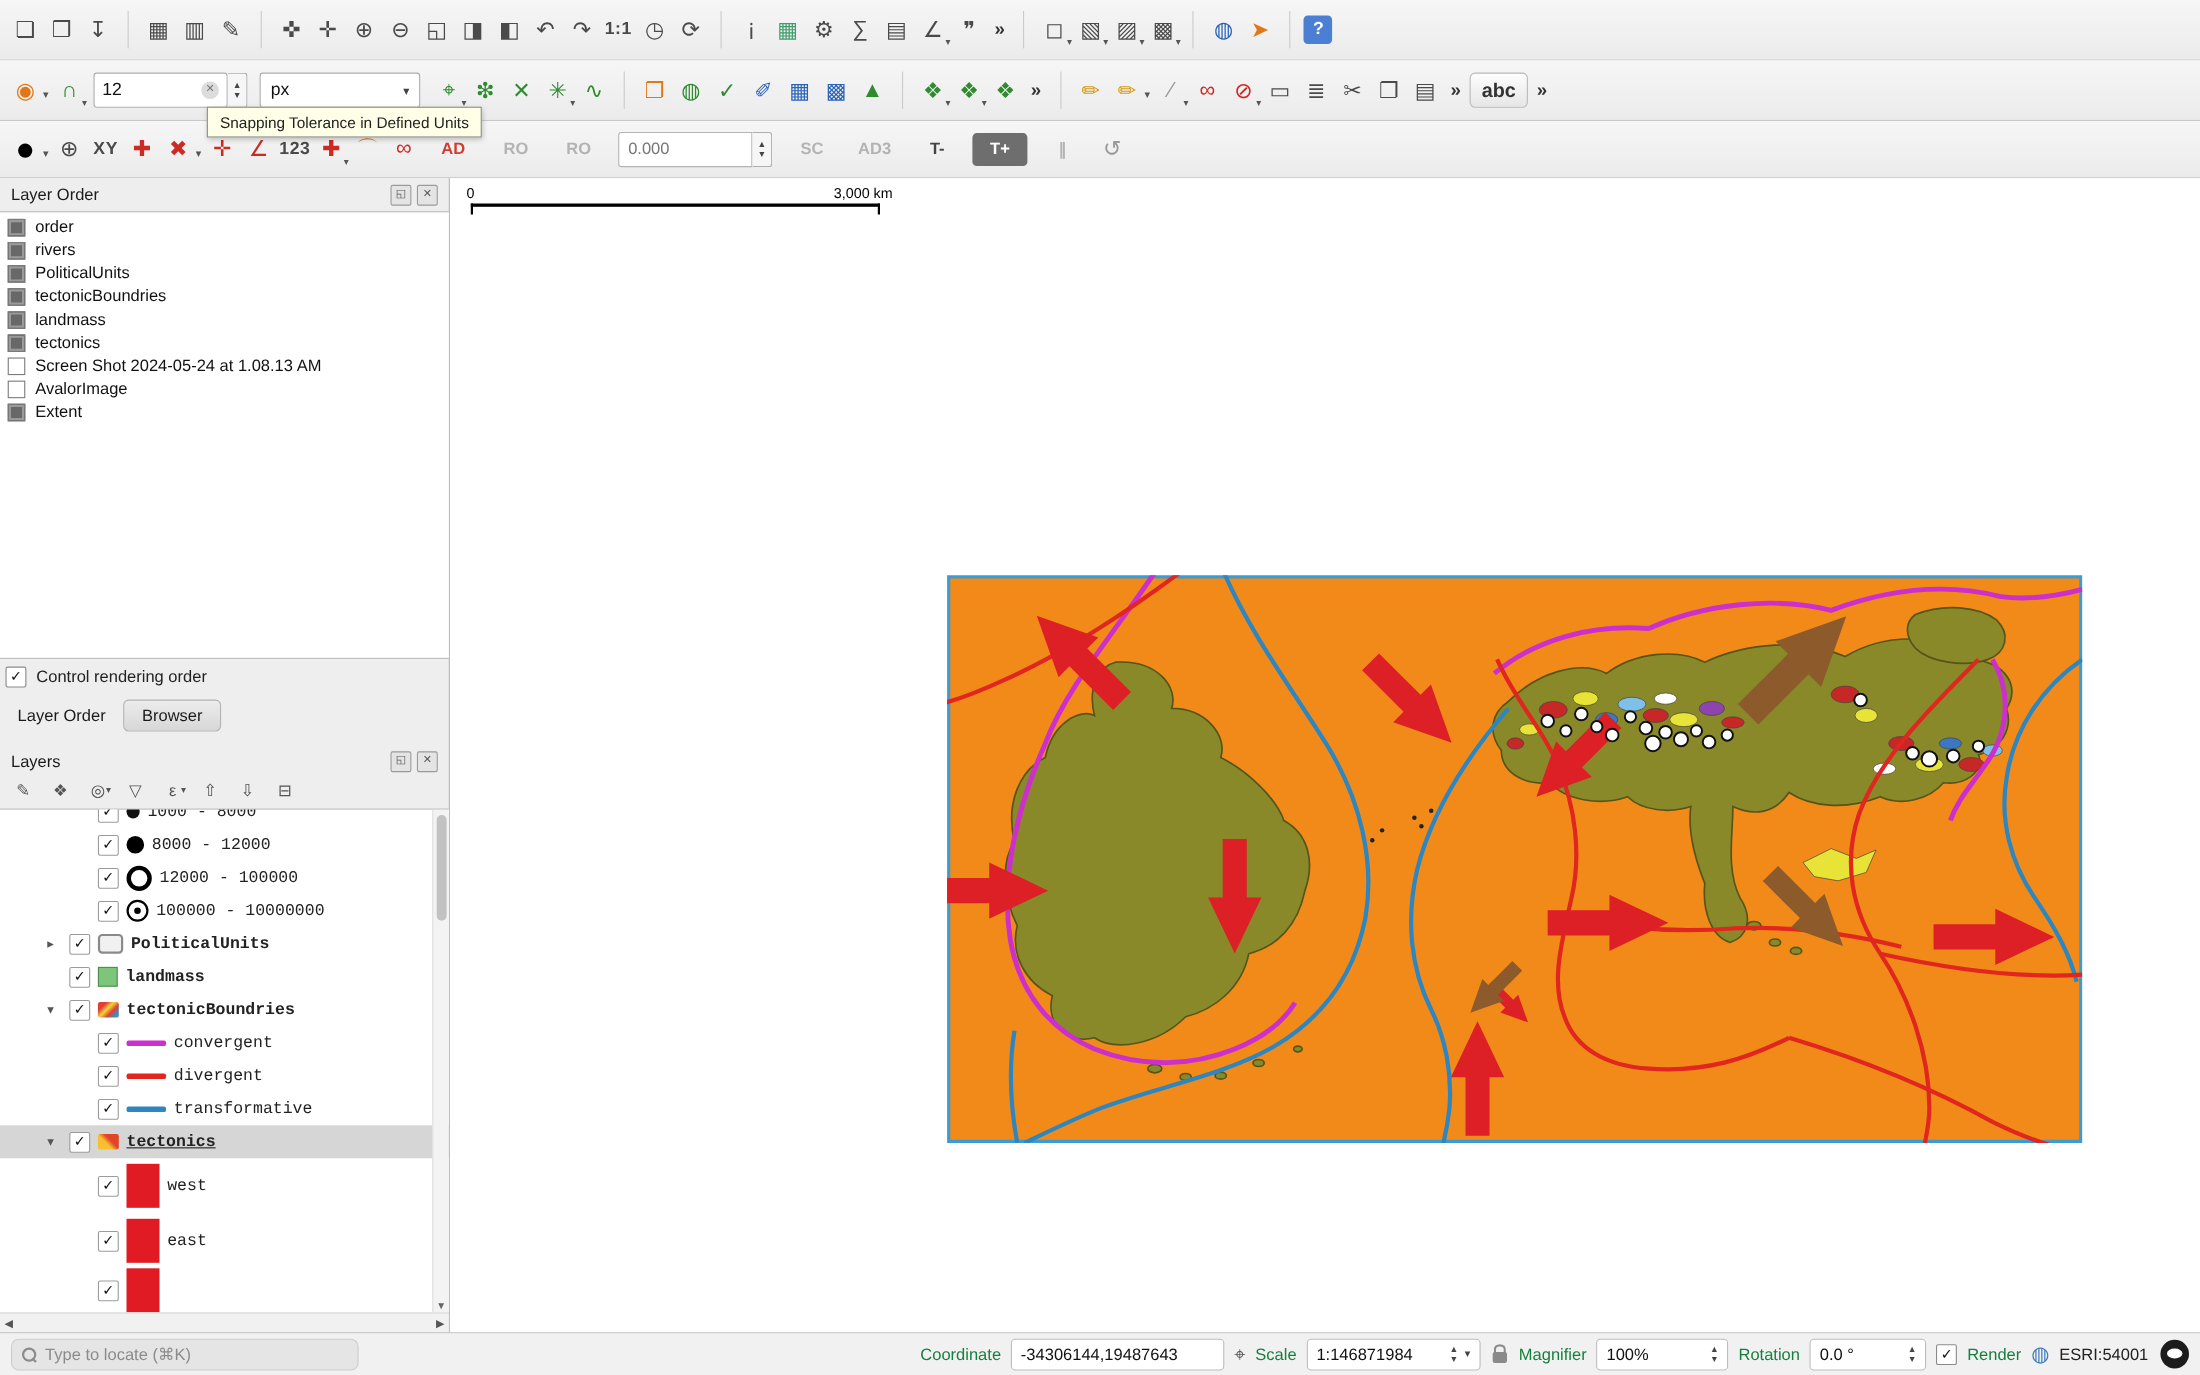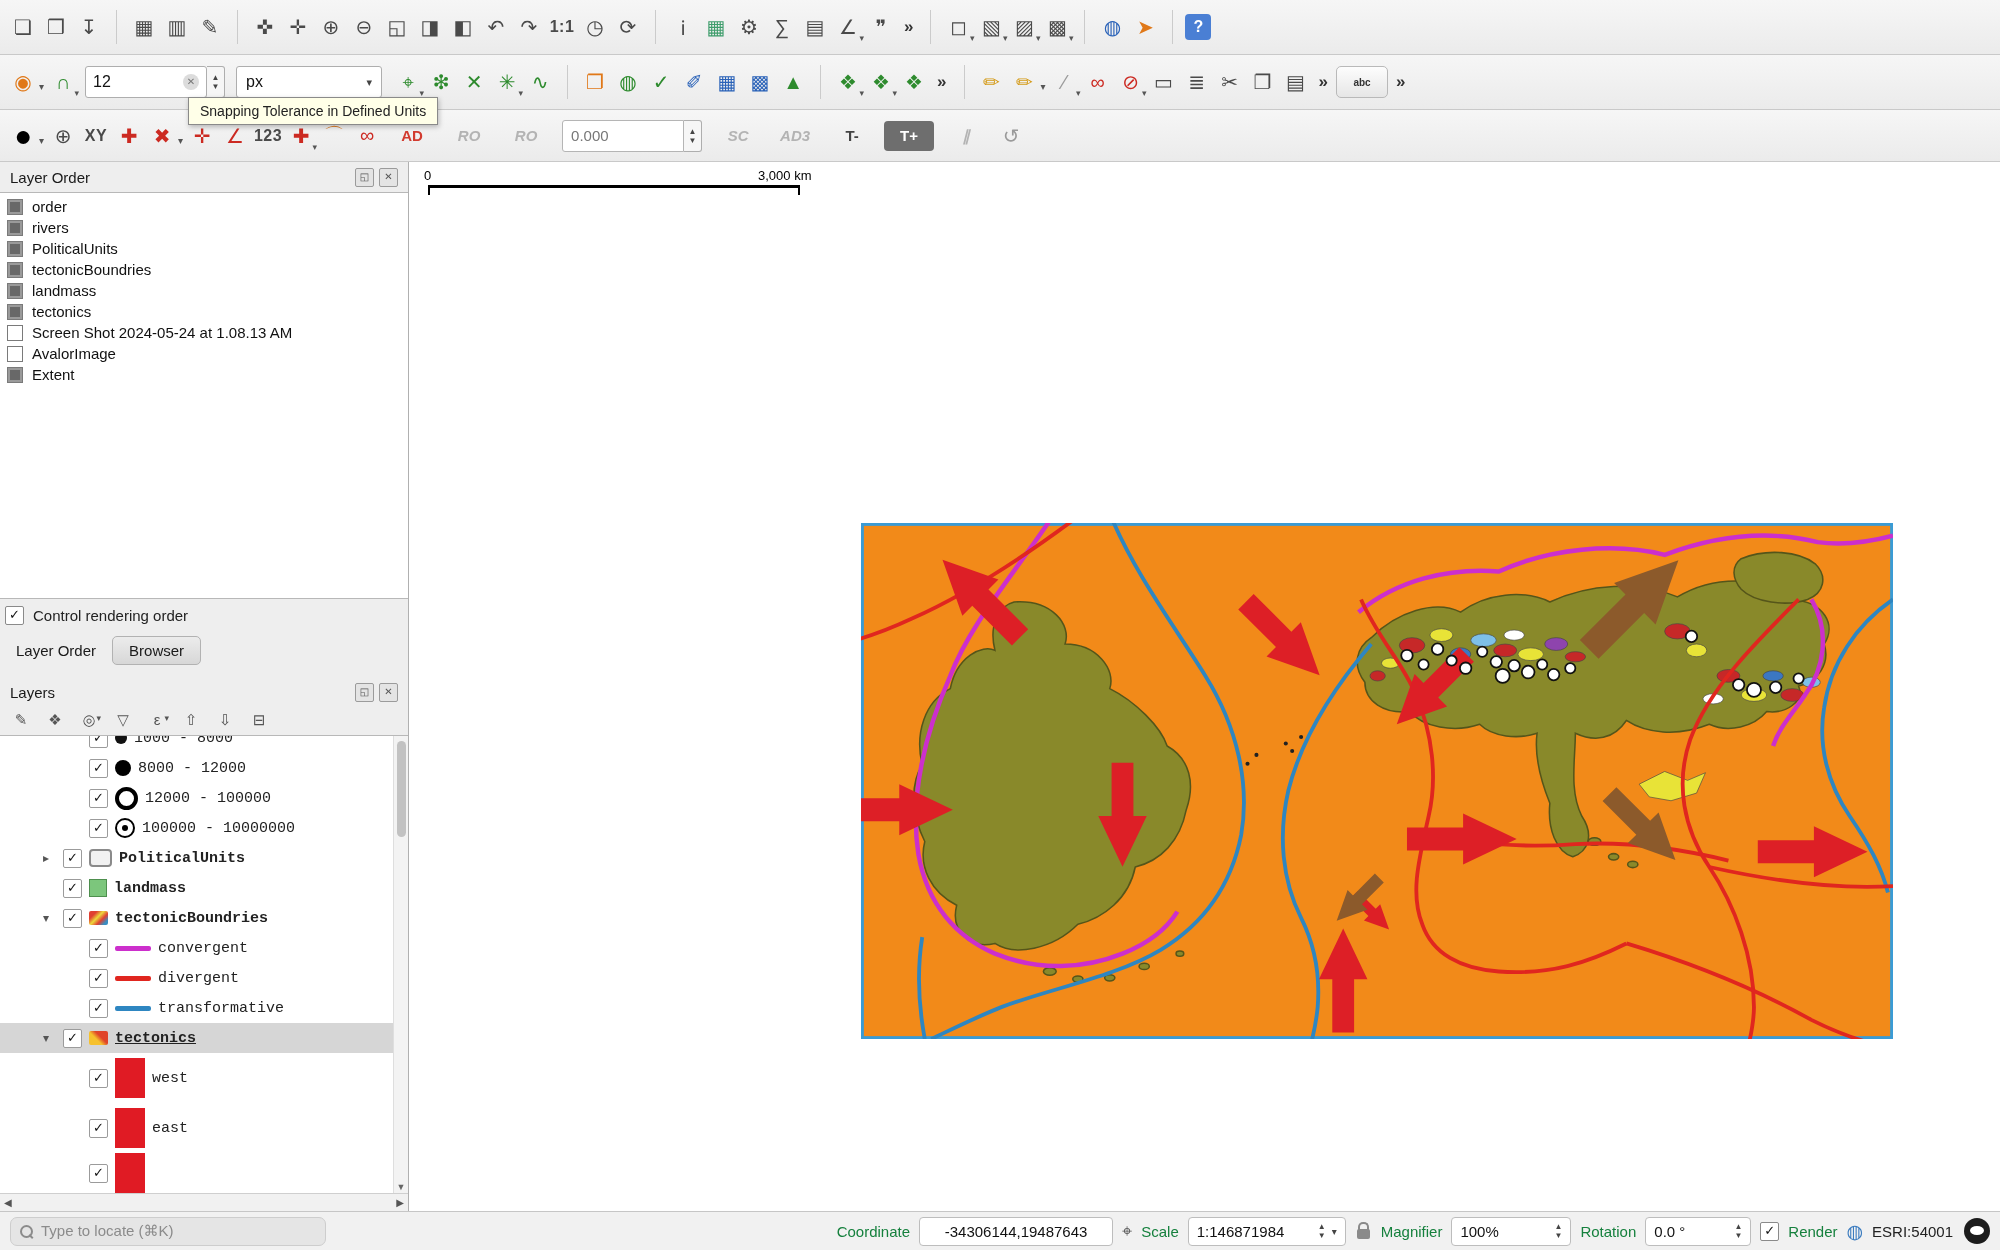--- a/index.html
+++ b/index.html
@@ -5,40 +5,40 @@
   html,body{margin:0;padding:0;}
   body{width:2000px;height:1250px;overflow:hidden;font-family:"Liberation Sans",sans-serif;font-size:15px;color:#222;background:#fff;}
   .app{position:relative;width:2000px;height:1250px;display:flex;flex-direction:column;}
 
   
   .toolbar{display:flex;align-items:center;background:linear-gradient(#f6f6f6,#ebebeb);border-bottom:1px solid #c9c9c9;padding:0 8px;gap:3px;flex:none;}
   #tb1{height:54px;}
   .tb-seg{display:inline-flex;align-items:center;gap:3px;}
   .tb-btn{min-width:30px;height:36px;display:inline-flex;align-items:center;justify-content:center;font-size:20px;color:#4a4a4a;border-radius:5px;position:relative;}
   .tb-btn.txt{font-size:16px;font-weight:bold;letter-spacing:.5px;}
-  .tb-btn.raised{border:1px solid #b9b9b9;background:linear-gradient(#fdfdfd,#e6e6e6);height:30px;padding:0 10px;font-size:10px;font-weight:bold;color:#333;}
+  .tb-btn.raised{border:1px solid #b9b9b9;background:linear-gradient(#fdfdfd,#e6e6e6);height:30px;padding:0 10px;font-size:18px;font-weight:bold;color:#333;}
   .tb-sep{width:1px;height:34px;background:#cbcbcb;margin:0 9px;flex:none;}
   .tb-ovf{font-size:17px;color:#333;padding:0 5px;font-weight:bold;}
   .mini-caret{font-size:9px;color:#555;position:absolute;right:-1px;bottom:2px;}
   .dd-caret{font-size:10px;color:#555;align-self:flex-end;margin:0 1px 8px -2px;}
   .c-green{color:#2e8b2e;} .c-orange{color:#e07818;} .c-blue{color:#2a62b8;}
   .c-red{color:#cc2a22;} .c-yellow{color:#d49a17;} .c-gray{color:#9a9a9a;}
   .c-multi{color:#3f9d6c;} .c-black-big{font-size:30px;color:#000;}
   .c-bluehelp{color:#fff;background:#4a7fd4;border-radius:4px;min-width:26px;height:26px;font-size:16px;font-weight:bold;}
 
   .snap-wrap{display:inline-flex;align-items:flex-end;margin-left:4px;}
   .snap-field{width:106px;height:30px;border:1px solid #aeaeae;background:#fff;border-radius:3px;display:flex;align-items:center;padding:0 7px;font-size:16px;color:#111;}
   .clear-btn{margin-left:auto;color:#777;background:#dcdcdc;border-radius:50%;width:16px;height:16px;font-size:10px;line-height:16px;text-align:center;}
   .stepper,.sb-step{display:inline-flex;flex-direction:column;justify-content:center;align-items:center;font-size:8px;line-height:9px;color:#444;}
   .stepper{width:17px;height:30px;border:1px solid #aeaeae;border-left:none;background:#f6f6f6;border-radius:0 3px 3px 0;}
   .unit-select{width:126px;height:30px;border:1px solid #aeaeae;background:#fff;border-radius:3px;display:inline-flex;align-items:center;padding:0 9px;font-size:16px;color:#111;margin:0 8px 0 8px;}
   .sel-caret{margin-left:auto;font-size:11px;color:#444;}
 
   .cad-btn{height:30px;min-width:36px;padding:0 7px;display:inline-flex;align-items:center;justify-content:center;font-size:15px;font-weight:bold;border-radius:4px;margin:0 2px;}
-  .cad-red{color:#d23b2f;} .cad-gray{color:#b3b3b3;font-style:italic;} .cad-plain{color:#444;}
+  .cad-red{color:#d23b2f;} .cad-gray{color:#b3b3b3;} .cad-plain{color:#444;}
   .cad-dark{background:#6e6e6e;color:#fff;}
   .spin-wrap{display:inline-flex;align-items:center;margin:0 6px;}
   .spin-box{width:104px;height:30px;border:1px solid #b5b5b5;background:#fff;border-radius:3px 0 0 3px;display:flex;align-items:center;padding:0 8px;font-size:15px;color:#777;}
 
   .tooltip{position:absolute;left:188px;top:97px;background:#ffffe8;border:1px solid #8a8a8a;padding:5px 11px;font-size:14px;color:#222;z-index:99;box-shadow:1px 2px 5px rgba(0,0,0,.25);white-space:nowrap;}
 
   
   .main{display:flex;flex:1;min-height:0;}
   .left{width:408px;flex:none;border-right:1px solid #b0b0b0;background:#eeeeee;display:flex;flex-direction:column;}
   .panel-header{height:30px;display:flex;align-items:center;padding:0 10px;font-size:15px;color:#1a1a1a;flex:none;}
@@ -104,21 +104,21 @@
   .map-img{position:absolute;left:452px;top:361px;width:1032px;height:516px;}
   .map-img svg{display:block;width:100%;height:100%;}
 
   
   .statusbar{height:38px;background:#f1f1f1;border-top:1px solid #c6c6c6;display:flex;align-items:center;padding:0 10px;gap:9px;font-size:15px;color:#333;flex:none;}
   .locate{width:296px;height:27px;background:#e5e5e5;border:1px solid #cdcdcd;border-radius:7px;display:flex;align-items:center;padding:0 9px;color:#8b8b8b;gap:8px;flex:none;}
   .mag-icon{width:9px;height:9px;border:2px solid #8b8b8b;border-radius:50%;position:relative;flex:none;}
   .mag-icon::after{content:"";position:absolute;width:2px;height:5px;background:#8b8b8b;left:8px;top:7px;transform:rotate(-45deg);}
   .flex-sp{flex:1;}
   .sb-label{color:#15803d;flex:none;}
-  .sb-field{height:27px;background:#fff;border:1px solid #bdbdbd;border-radius:4px;display:inline-flex;align-items:center;padding:0 8px;gap:6px;flex:none;color:#111;justify-content:center;}
+  .sb-field{height:27px;background:#fff;border:1px solid #bdbdbd;border-radius:4px;display:inline-flex;align-items:center;padding:0 8px;gap:6px;flex:none;color:#111;}
   .coordinate-field{width:176px;}
   .scale-field{width:140px;}
   .mag-field{width:102px;}
   .rot-field{width:88px;}
   .sb-step{margin-left:auto;}
   .sb-caret{font-size:10px;color:#444;}
   .ext-icon{font-size:18px;color:#555;flex:none;}
   .lock-icon{width:13px;height:10px;background:#8a8a8a;border-radius:2px;position:relative;margin:6px 2px 0;flex:none;}
   .lock-icon::before{content:"";position:absolute;left:1.5px;top:-7px;width:7px;height:7px;border:2px solid #8a8a8a;border-bottom:none;border-radius:5px 5px 0 0;}
   .globe-icon{font-size:19px;color:#3a7bbf;flex:none;}

